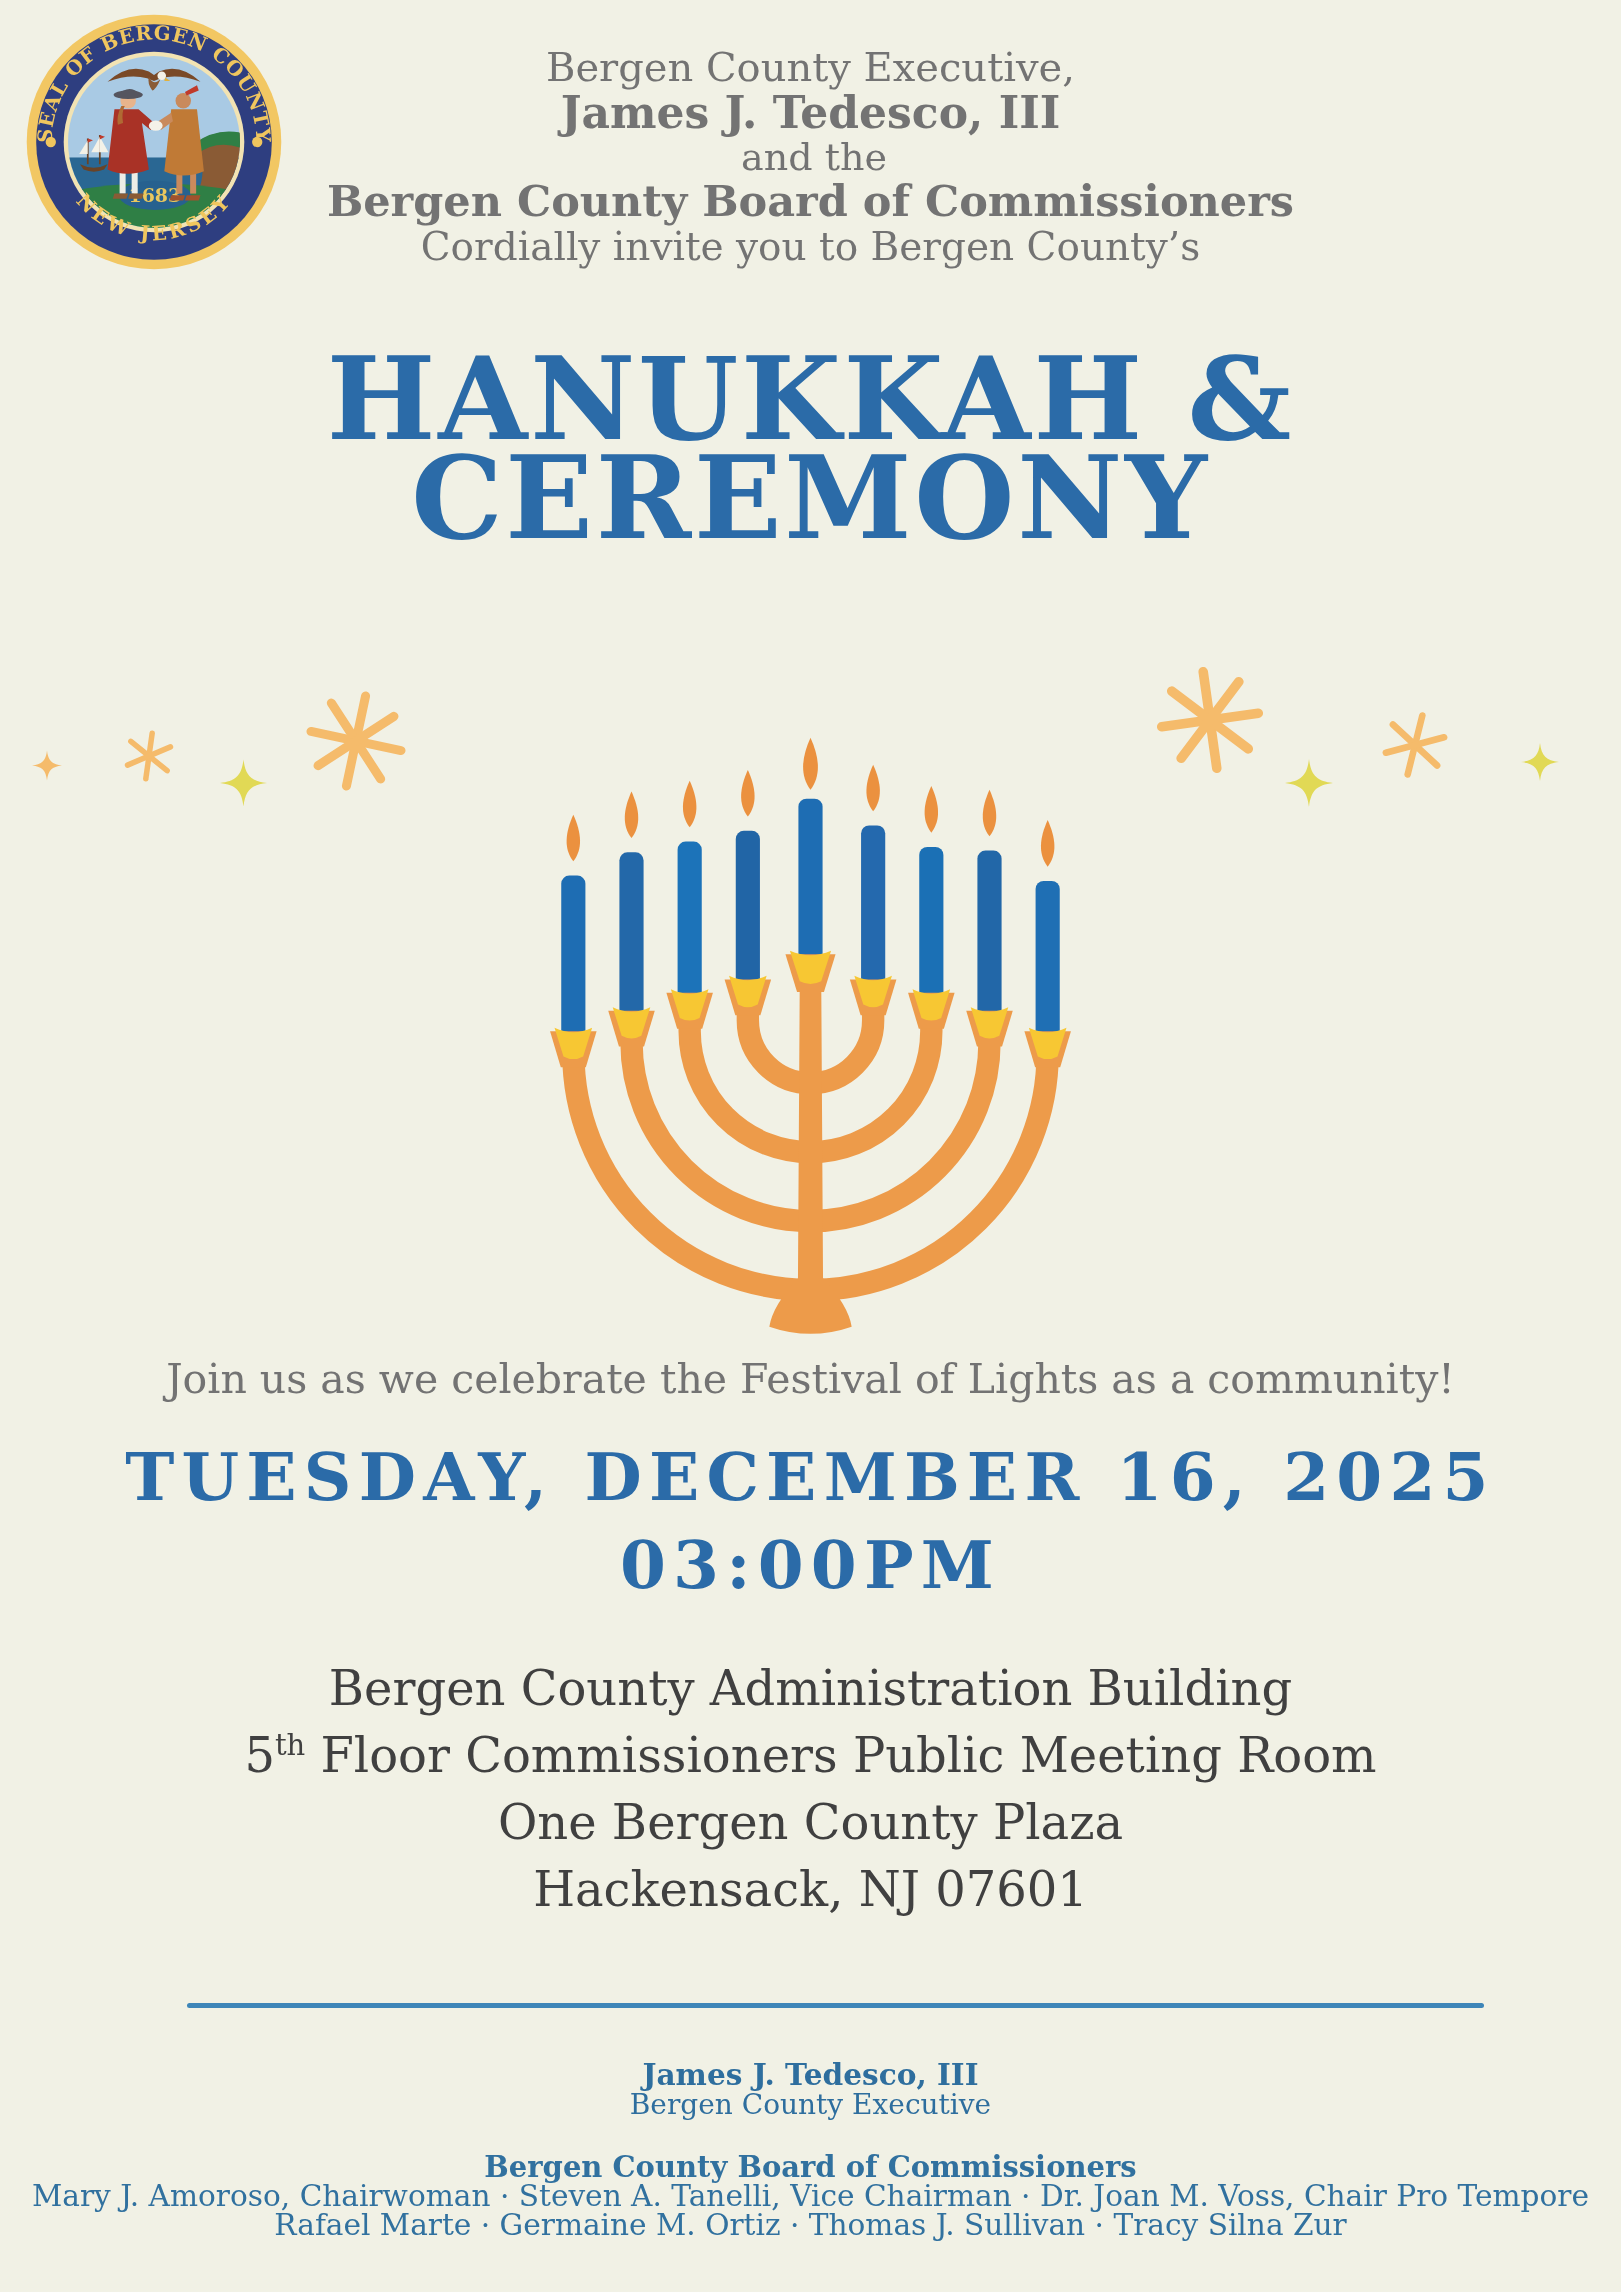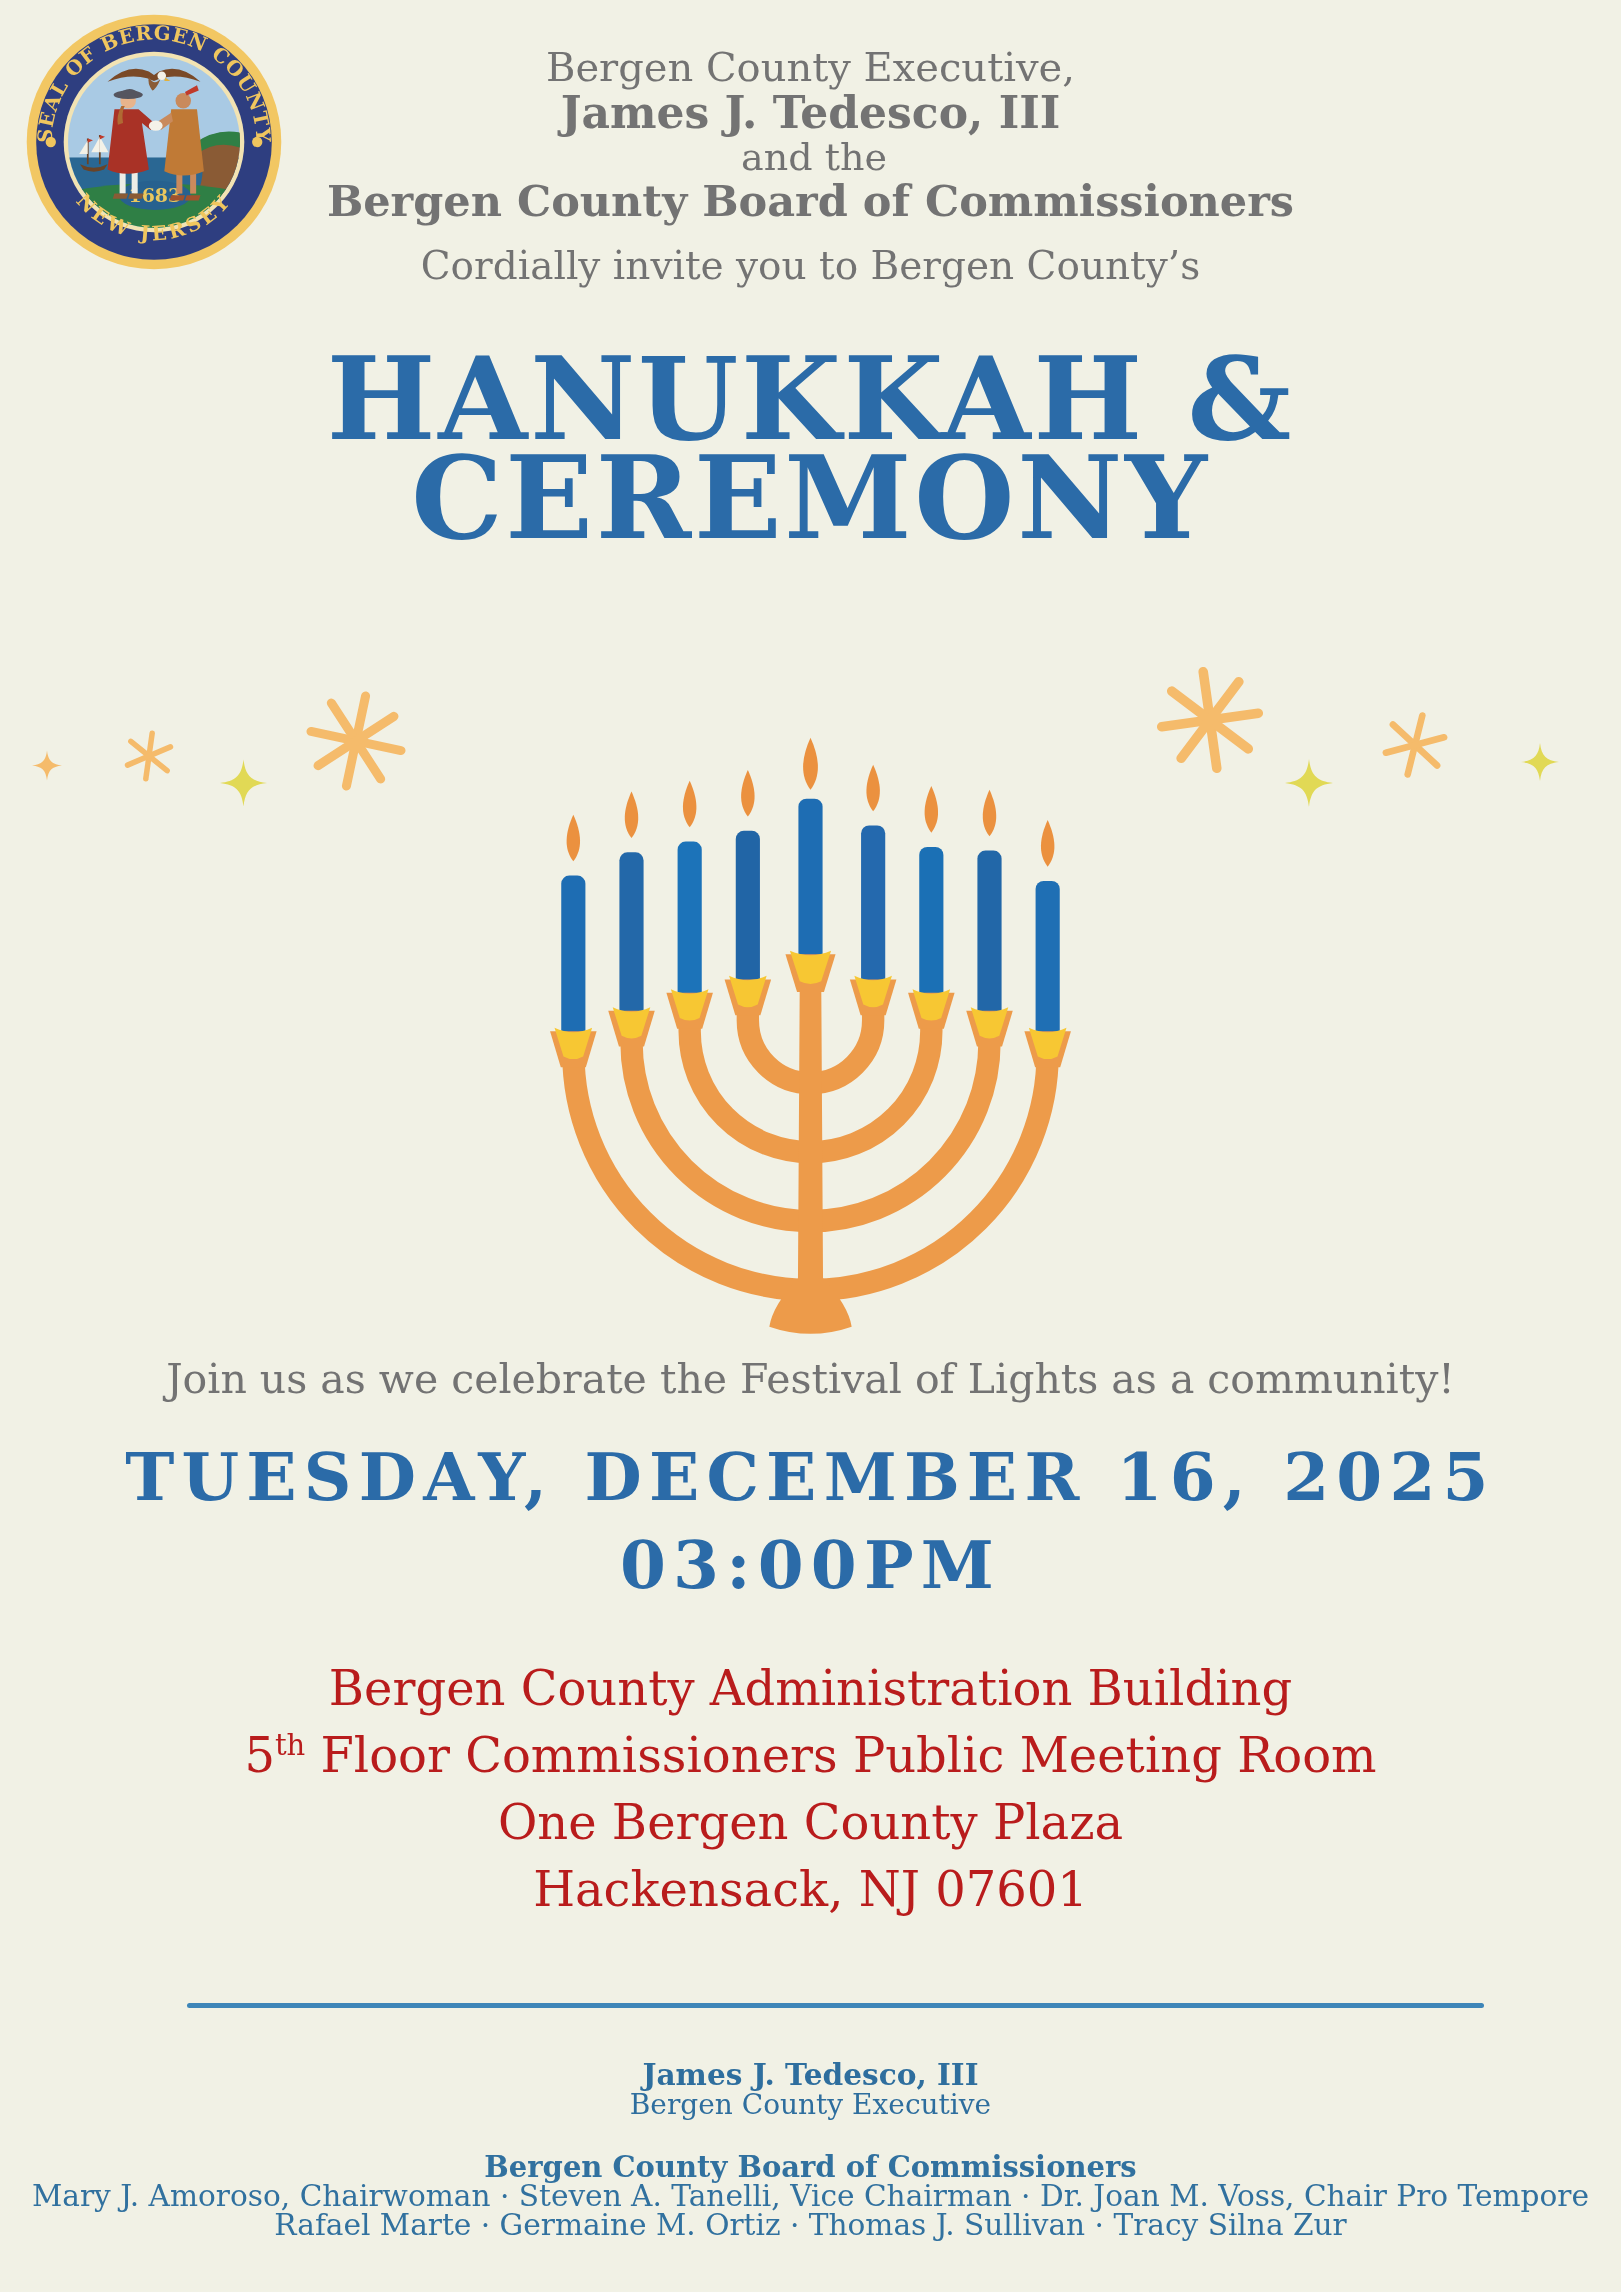--- a/index.html
+++ b/index.html
@@ -9,29 +9,29 @@
     font-family:"DejaVu Serif", serif;
   }
   .abs{position:absolute;}
   .center-text{width:100%; text-align:center;}
   
   .header{top:45px; color:#737373;}
   .header .h-l1{font-size:40px; line-height:45px;}
   .header .h-l2{font-size:44px; line-height:45px; font-weight:bold;}
   .header .h-l3{font-size:38px; line-height:44px;padding-left:7px;}
   .header .h-l4{font-size:43px; line-height:45px; font-weight:bold;}
-  .header .h-l5{font-size:39px; line-height:45px;margin-top:19px;}
+  .header .h-l5{font-size:39px; line-height:45px;}
   
   .title{top:349px; color:#2B6BA8; font-weight:bold; font-size:115px; line-height:99px; letter-spacing:2.7px;}
   
   .tagline{top:1354px; color:#737373; font-size:41px; line-height:50px;}
   
   .schedule{top:1433px; color:#2B6BA8; font-weight:bold; font-size:66px; line-height:88px; letter-spacing:7.2px;text-align:center;}
   
-  .location{top:1655px; color:#b91c1c; font-size:48px; line-height:67px;}
+  .location{top:1655px; color:#404040; font-size:48px; line-height:67px;}
   .location sup{font-size:29px; vertical-align:super; line-height:0;}
   
   .divider{top:2003px; left:187px; width:1297px; height:4.5px; background:#3E86B8; border-radius:2.7px;}
   
   .exec{top:2060px; color:#2E6E9E;}
   .exec .f-name{font-size:29.6px; line-height:29.6px; font-weight:bold;}
   .exec .f-title{font-size:28px; line-height:29.6px;}
   .board{top:2153px; color:#31719F;}
   .board .b-head{font-size:29px; line-height:29px; font-weight:bold;}
   .board .b-line{font-size:29.6px; line-height:29px;}

